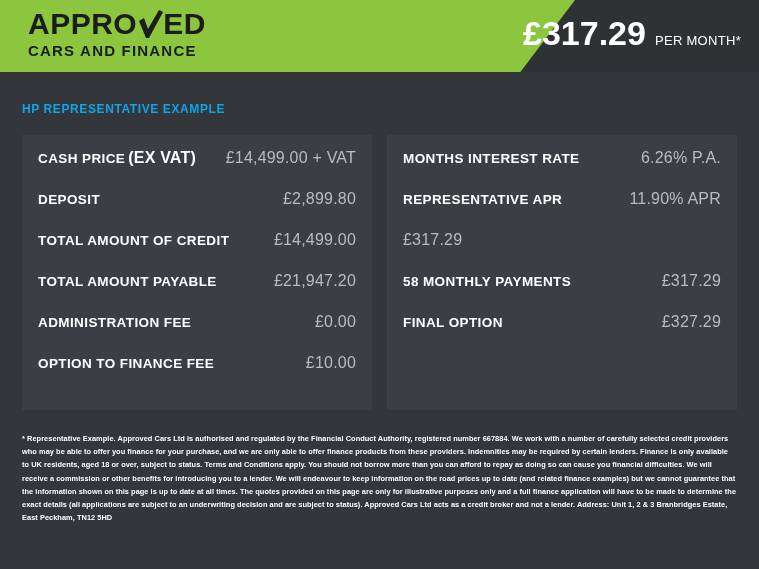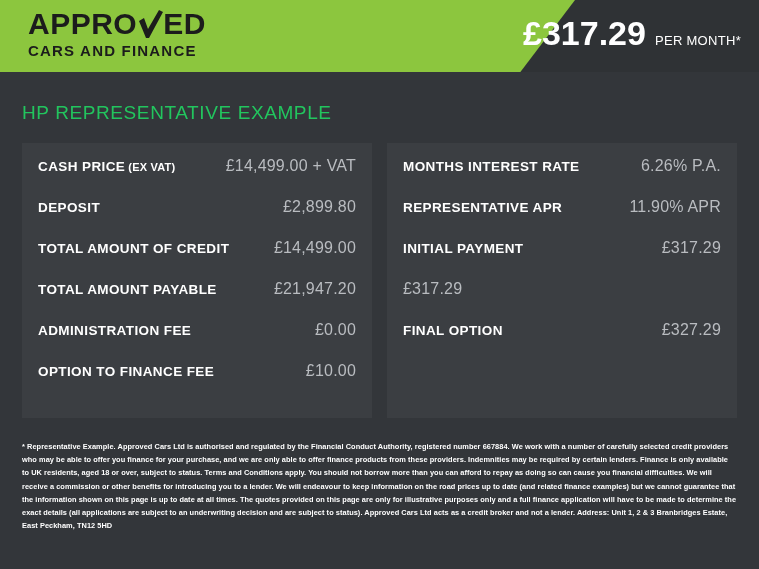--- a/index.html
+++ b/index.html
@@ -78,23 +78,23 @@
   }
   .price-per {
     font-size: 13px;
     font-weight: normal;
     margin-left: 9px;
     letter-spacing: 0.3px;
   }
 
   
   .title {
-    color: #22c55e;
-    font-size: 19px;
-    font-weight: normal;
+    color: #0ea5e9;
+    font-size: 12px;
+    font-weight: bold;
     letter-spacing: 0.6px;
     margin: 30px 0 0 22px;
   }
 
   
   .panels {
     display: flex;
     gap: 15px;
     margin: 19px 22px 0 22px;
   }
@@ -111,21 +111,21 @@
     height: 41px;
   }
   .row-label {
     color: #ffffff;
     font-size: 13.5px;
     font-weight: bold;
     letter-spacing: 0.4px;
     white-space: nowrap;
   }
   .row-label .sub {
-    font-size: 11px;
+    font-size: 16px;
     font-weight: bold;
     letter-spacing: 0.2px;
     margin-left: 3px;
   }
   .row-value {
     color: #b9bcc0;
     font-size: 16px;
     letter-spacing: 0.2px;
     white-space: nowrap;
   }
@@ -202,24 +202,24 @@
     <div class="panel">
       <div class="row">
         <div class="row-label"><span>MONTHS INTEREST RATE</span></div>
         <div class="row-value">6.26% P.A.</div>
       </div>
       <div class="row">
         <div class="row-label"><span>REPRESENTATIVE APR</span></div>
         <div class="row-value">11.90% APR</div>
       </div>
       <div class="row">
-        <div class="row-label"><span>INITIAL PAYMENT</span></div>
         <div class="row-value">£317.29</div>
       </div>
       <div class="row">
+        <div class="row-label"><span>58 MONTHLY PAYMENTS</span></div>
         <div class="row-value">£317.29</div>
       </div>
       <div class="row">
         <div class="row-label"><span>FINAL OPTION</span></div>
         <div class="row-value">£327.29</div>
       </div>
     </div>
 
   </div>
 

